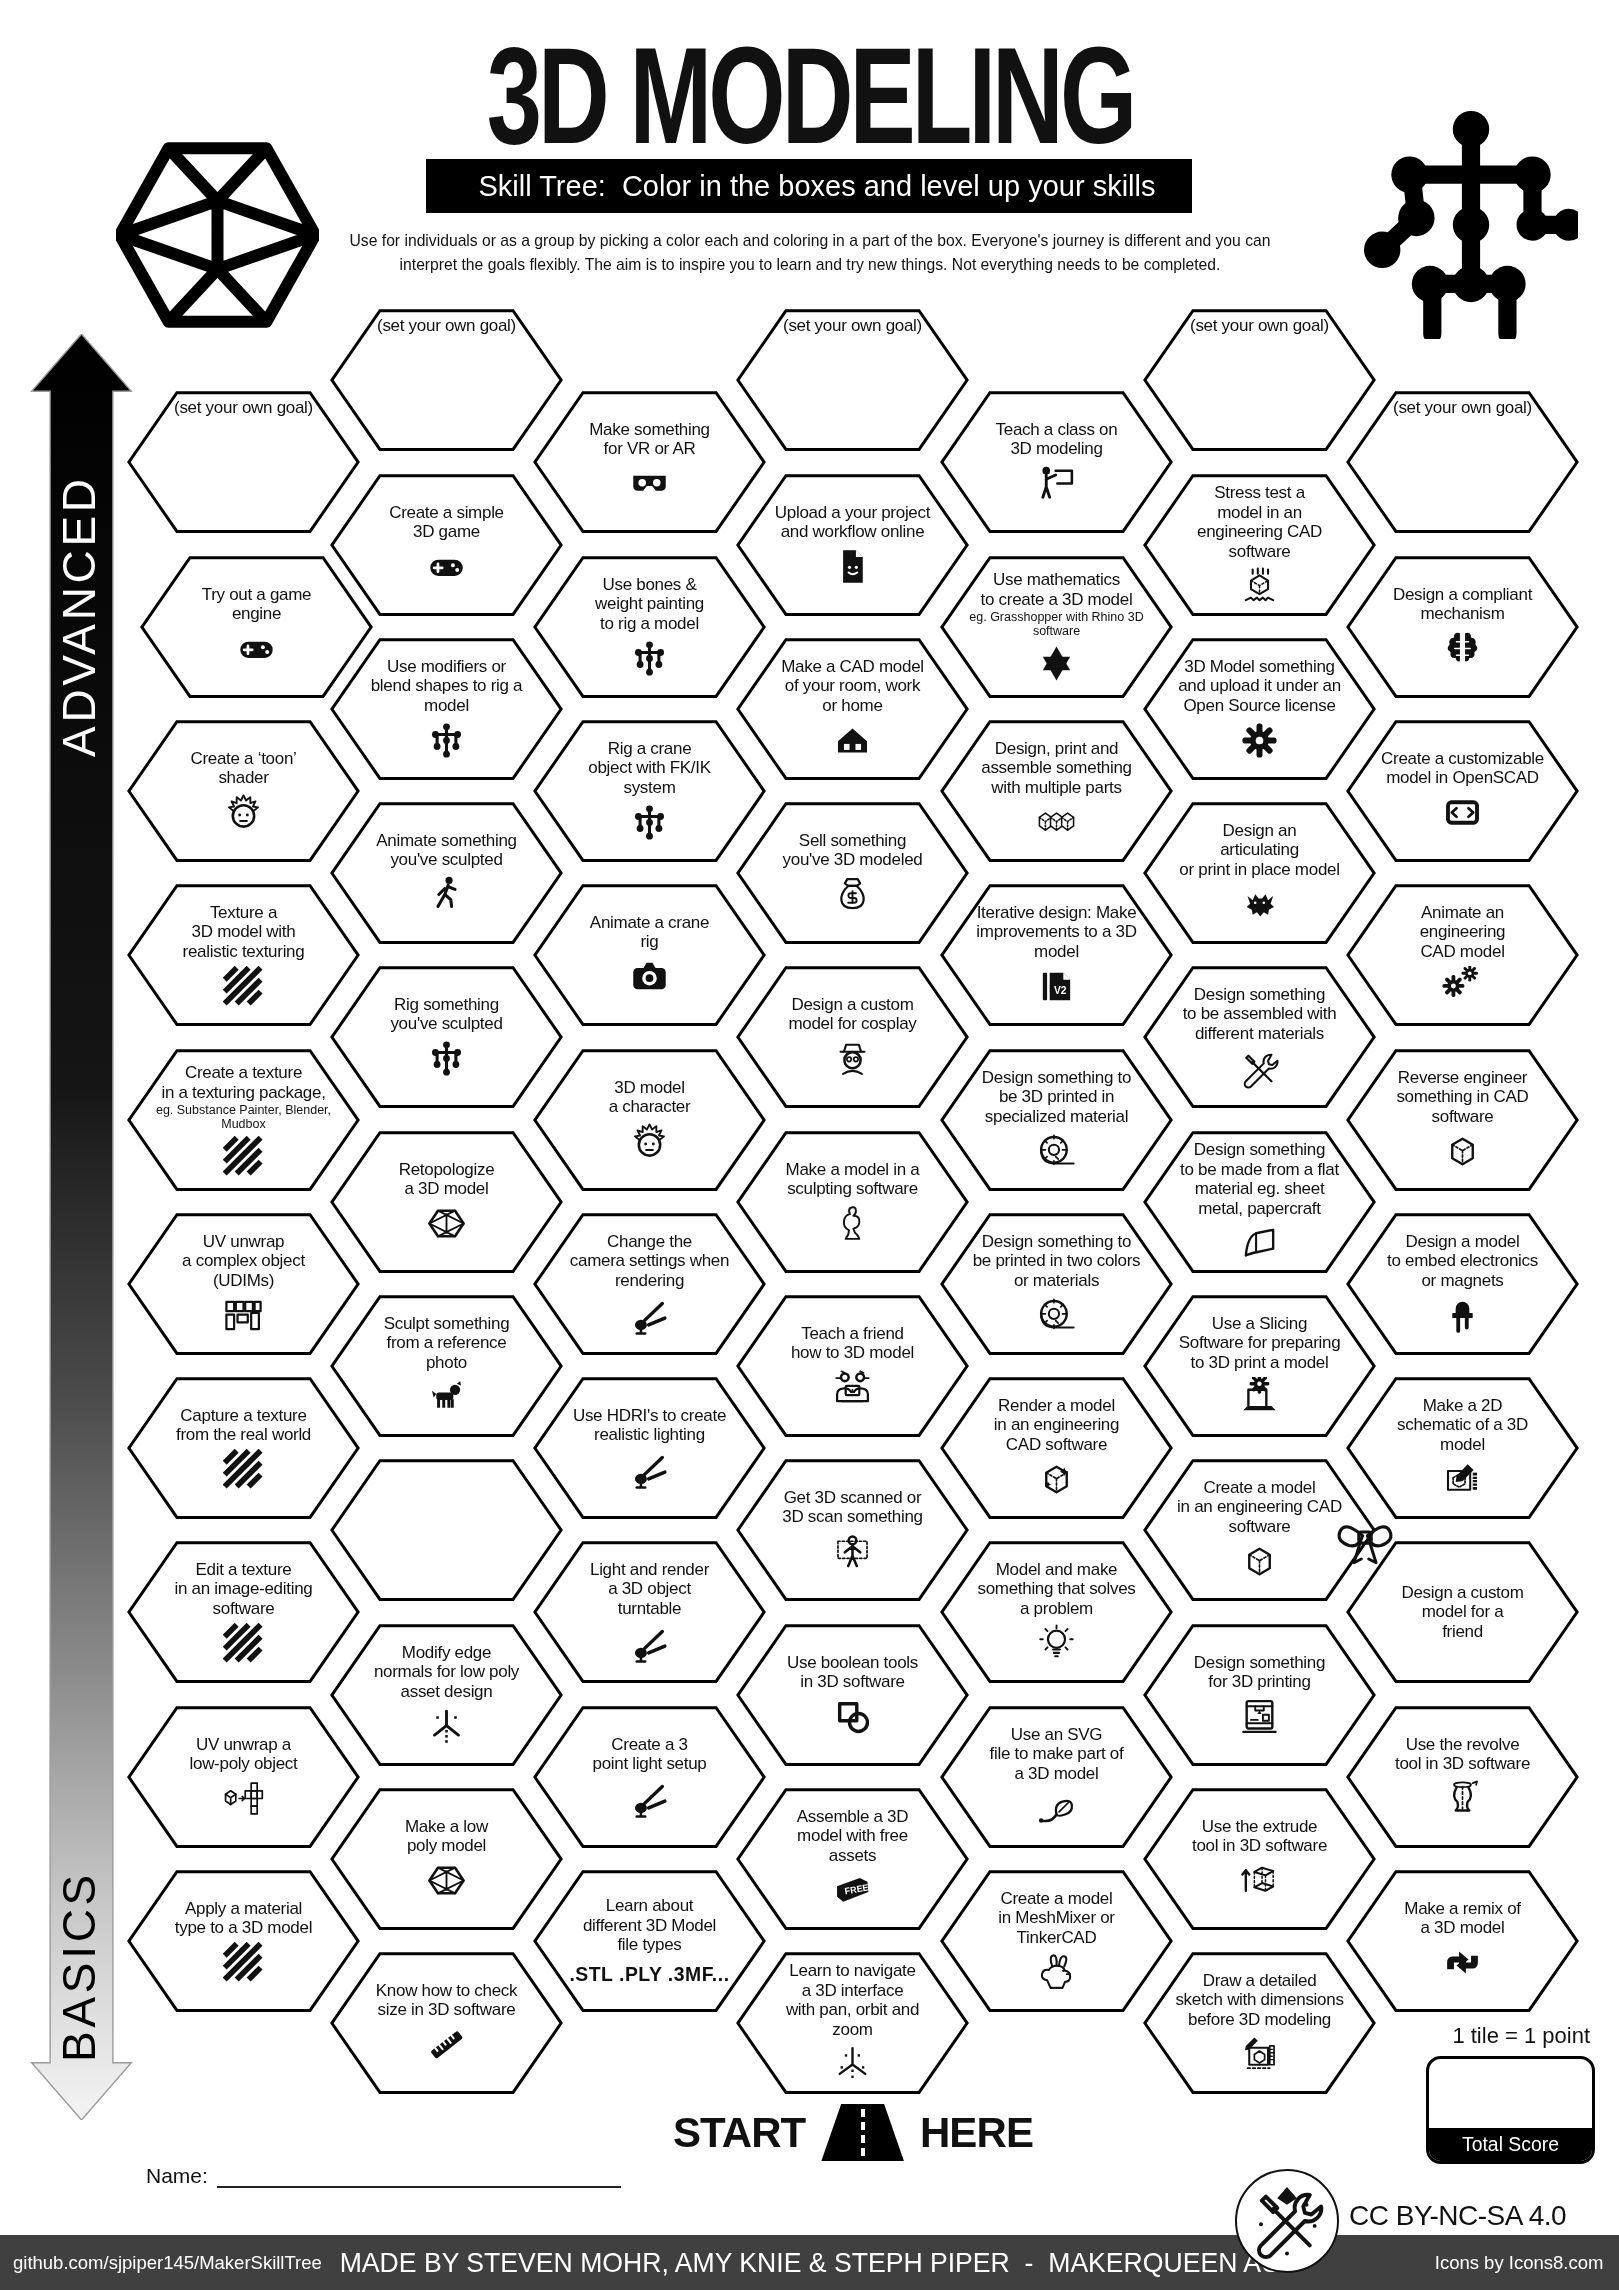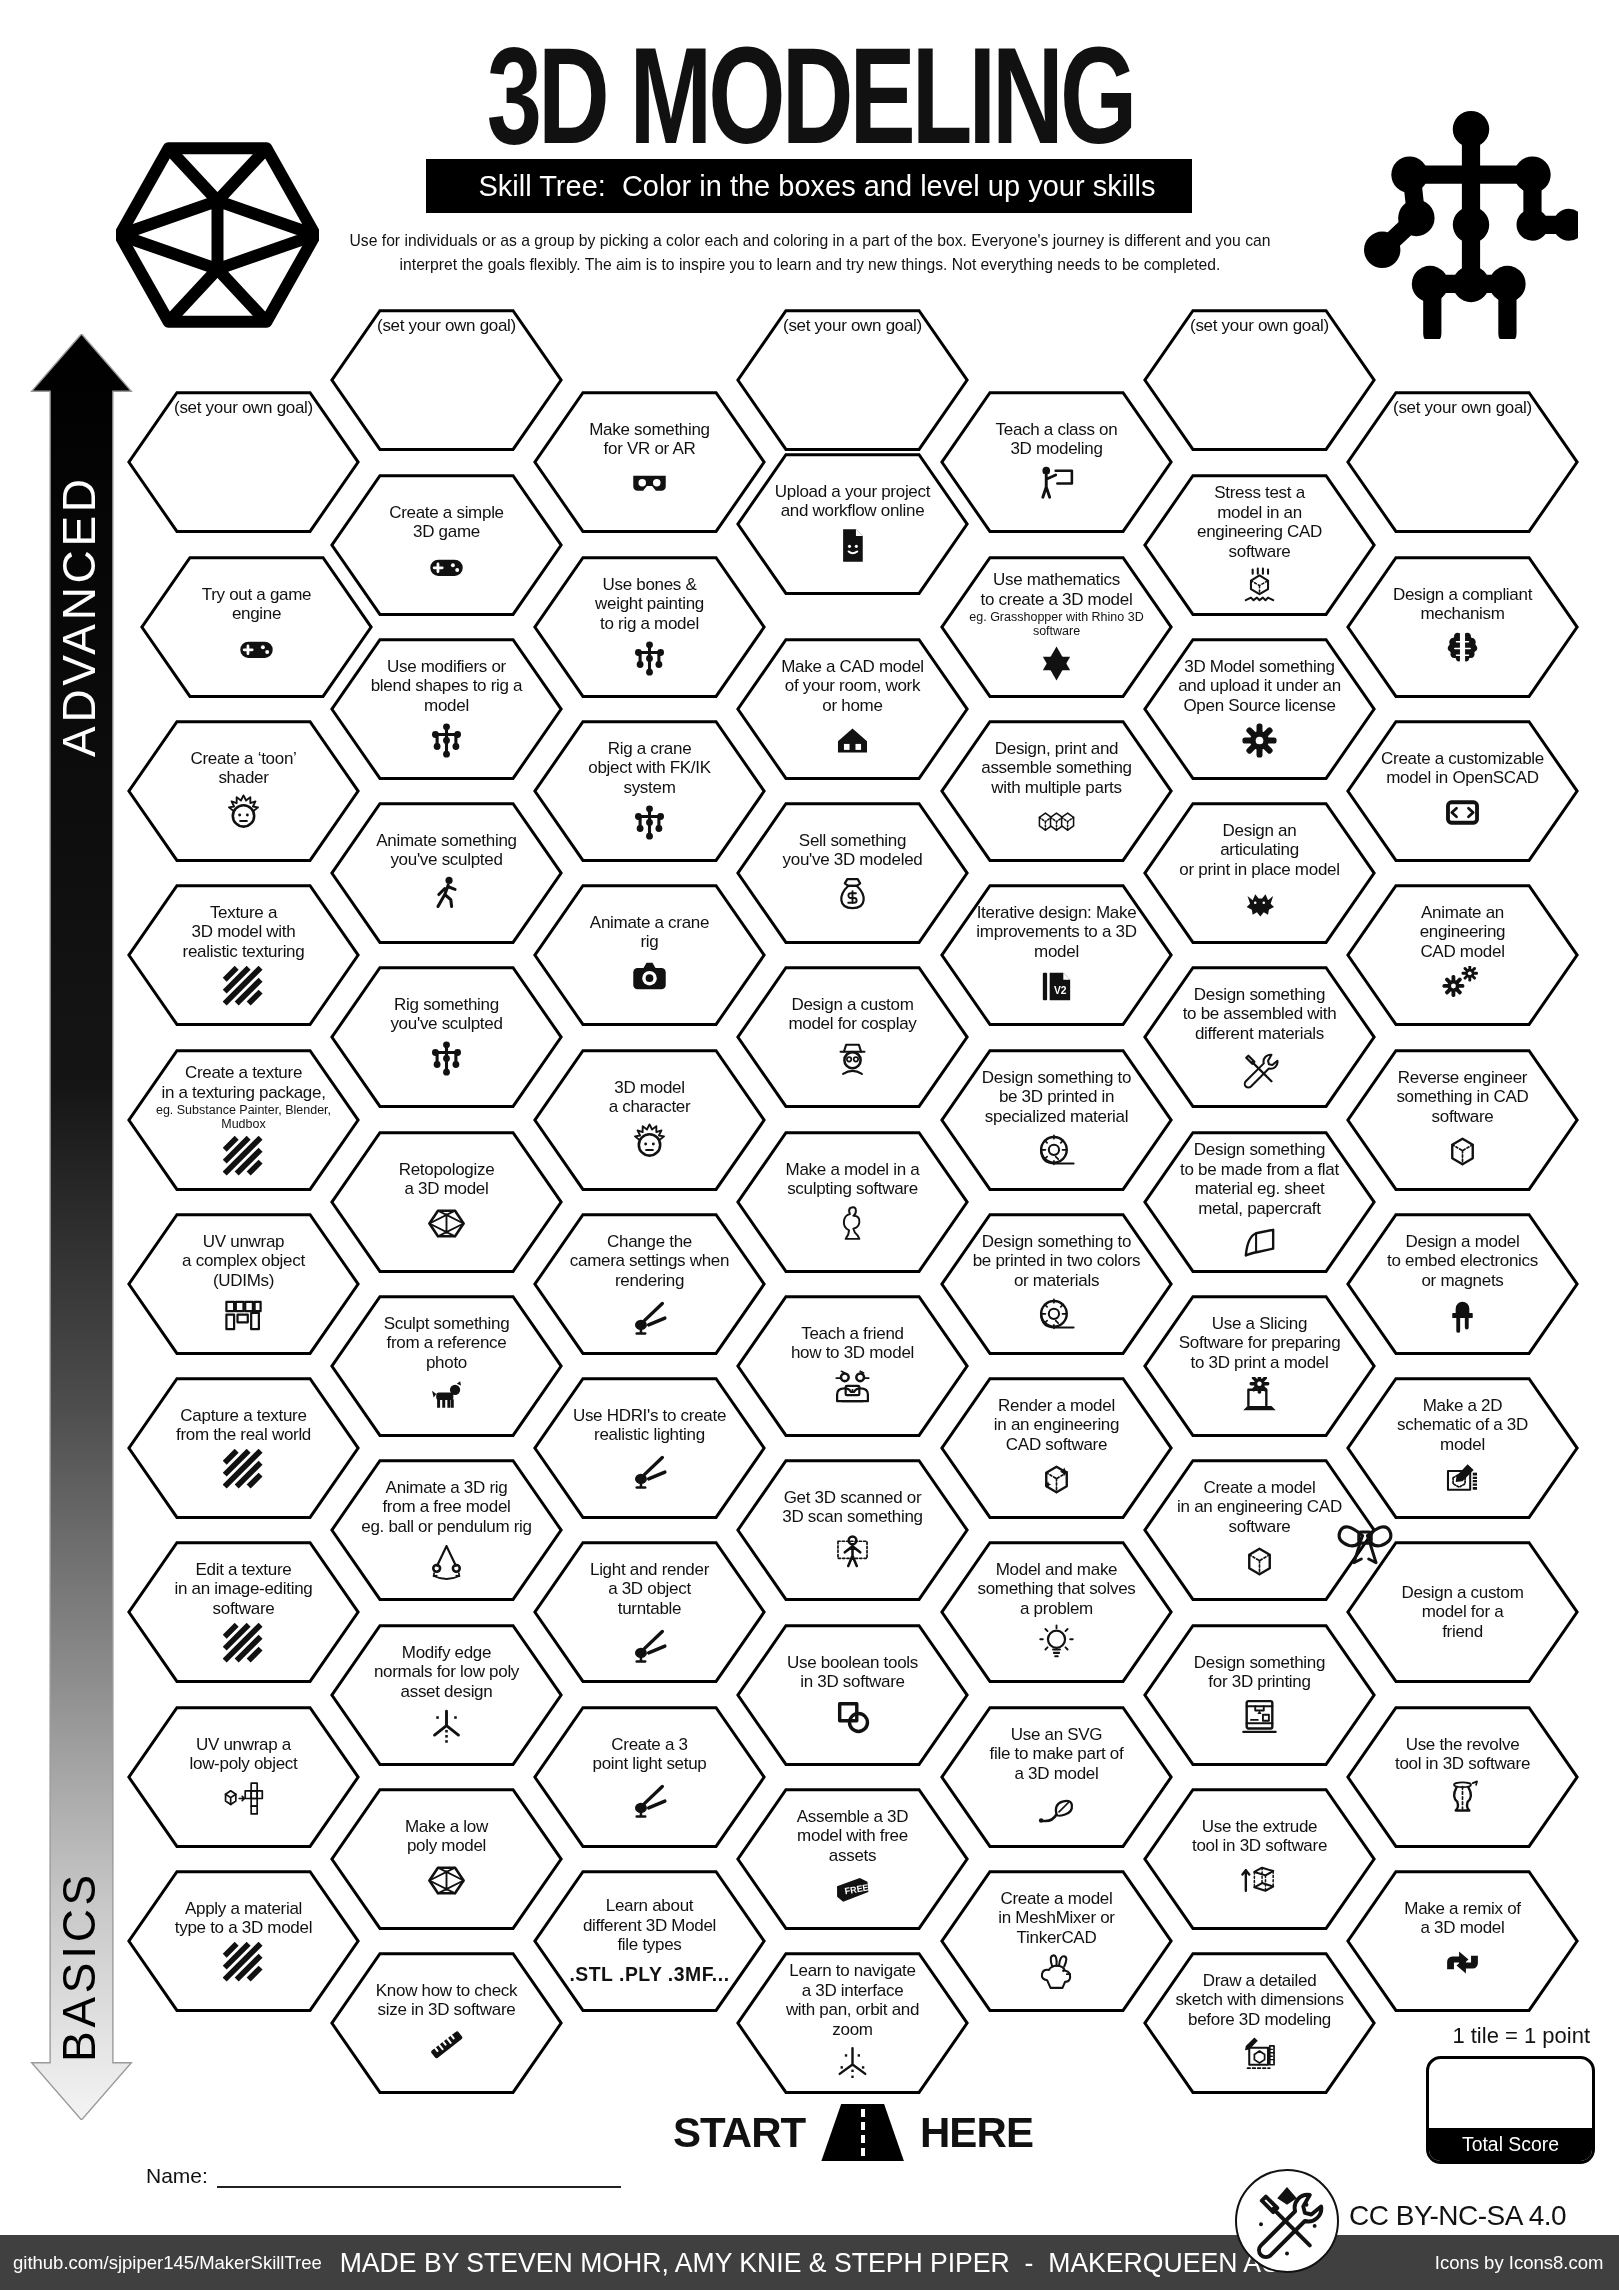--- a/index.html
+++ b/index.html
@@ -413,34 +413,20 @@
                 <path d="M12 20l-5-4 2 8z"></path>
               </g>
             </svg>
           </div>
         </div>
       </div>
       <div class="hex" style="left: 330px; top: 1458px;">
         <svg class="hexbg" viewBox="0 0 252 156">
           <polygon points="2,78 54,3 198,3 250,78 198,153 54,153" fill="#fff" stroke="#000" stroke-width="3.2"></polygon>
         </svg>
-        <div class="hex-inner">
-          <div class="hex-label">Animate a 3D rig
-from a free model
-eg. ball or pendulum rig</div>
-          <div class="icon">
-            <svg viewBox="0 0 48 48" fill="none" stroke="#111" stroke-width="3" stroke-linecap="round" stroke-linejoin="round">
-              <path d="M24 6L13 29m11-23l11 23" stroke-width="2.6"></path>
-              <circle cx="12.5" cy="32" r="4"></circle>
-              <circle cx="35.5" cy="32" r="4"></circle>
-              <path d="M9 41q15 7 30 0" stroke-width="2.2"></path>
-              <path d="M9 41l3.5-.5M9 41l.5-3.5M39 41l-3.5-.5M39 41l-.5-3.5" stroke-width="2"></path>
-            </svg>
-          </div>
-        </div>
       </div>
       <div class="hex" style="left: 330px; top: 1623px;">
         <svg class="hexbg" viewBox="0 0 252 156">
           <polygon points="2,78 54,3 198,3 250,78 198,153 54,153" fill="#fff" stroke="#000" stroke-width="3.2"></polygon>
         </svg>
         <div class="hex-inner">
           <div class="hex-label">Modify edge
 normals for low poly
 asset design</div>
           <div class="icon">
@@ -666,21 +652,21 @@
         </div>
       </div>
       <div class="hex goal" style="left: 736px; top: 308px;">
         <svg class="hexbg" viewBox="0 0 252 156">
           <polygon points="2,78 54,3 198,3 250,78 198,153 54,153" fill="#fff" stroke="#000" stroke-width="3.2"></polygon>
         </svg>
         <div class="hex-inner">
           <div class="hex-label">(set your own goal)</div>
         </div>
       </div>
-      <div class="hex" style="left: 736px; top: 452px;">
+      <div class="hex" style="left: 736px; top: 473px;">
         <svg class="hexbg" viewBox="0 0 252 156">
           <polygon points="2,78 54,3 198,3 250,78 198,153 54,153" fill="#fff" stroke="#000" stroke-width="3.2"></polygon>
         </svg>
         <div class="hex-inner">
           <div class="hex-label">Upload a your project
 and workflow online</div>
           <div class="icon">
             <svg viewBox="0 0 48 48" fill="none" stroke="#111" stroke-width="3" stroke-linecap="round" stroke-linejoin="round">
               <path d="M13 5h15l8 8v30H13z" fill="#111" stroke="none"></path>
               <path d="M28 5l8 8h-8z" fill="#fff" stroke="none"></path>

